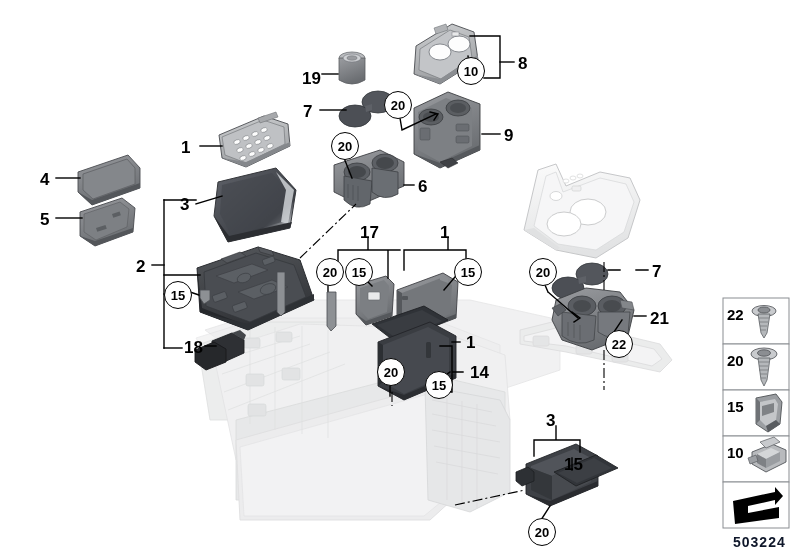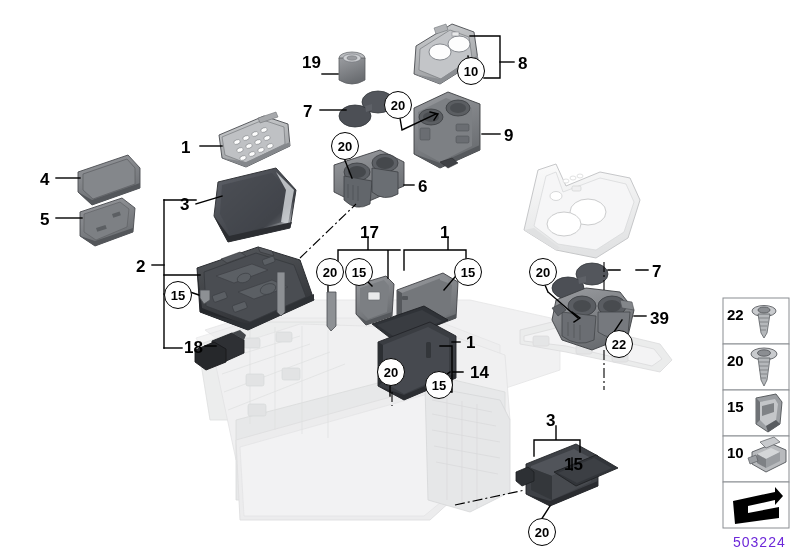--- a/index.html
+++ b/index.html
@@ -7,21 +7,21 @@
        font-family:"Liberation Sans","DejaVu Sans",sans-serif;}
   #stage{position:relative;width:800px;height:560px;background:#fff;}
   svg.layer{position:absolute;left:0;top:0;width:800px;height:560px;}
   .lbl{position:absolute;font-weight:bold;font-size:17px;color:#000;
        line-height:1;letter-spacing:0px;white-space:nowrap;}
   .blbl{position:absolute;font-weight:bold;font-size:15px;color:#000;
         line-height:1;white-space:nowrap;}
   .circ{position:absolute;width:26px;height:26px;border:1.6px solid #000;
         border-radius:50%;background:#fff;color:#000;font-weight:bold;
         font-size:13px;display:flex;align-items:center;justify-content:center;}
-  .diagid{position:absolute;font-size:14px;font-weight:normal;color:#6d28d9;
+  .diagid{position:absolute;font-size:14px;font-weight:bold;color:#0f172a;
           letter-spacing:1px;}
 </style>
 </head>
 <body>
 
 <div id="stage">
 
   <svg class="layer" viewBox="0 0 800 560">
     <g fill="#ededee" stroke="#dcdcdd" stroke-width="0.8">
       <path d="M205 330 L300 300 L470 300 L560 320 L560 370 L470 400 L300 400 Z" opacity="0.75"></path>
@@ -389,22 +389,22 @@
   <div class="lbl" style="left:652px;top:263px">7</div>
   <div class="lbl" style="left:518px;top:55px">8</div>
   <div class="lbl" style="left:504px;top:127px">9</div>
   <div class="lbl" style="left:440px;top:224px">1</div>
   <div class="lbl" style="left:470px;top:364px">14</div>
   <div class="lbl" style="left:360px;top:224px">17</div>
   <div class="lbl" style="left:466px;top:334px">1</div>
   <div class="lbl" style="left:546px;top:412px">3</div>
   <div class="lbl" style="left:564px;top:456px">15</div>
   <div class="lbl" style="left:184px;top:339px">18</div>
-  <div class="lbl" style="left:302px;top:54px">19</div>
-  <div class="lbl" style="left:650px;top:310px">39</div>
+  <div class="lbl" style="left:302px;top:70px">19</div>
+  <div class="lbl" style="left:650px;top:310px">21</div>
 
   <div class="circ" style="left:457px;top:57px">10</div>
   <div class="circ" style="left:384px;top:91px">20</div>
   <div class="circ" style="left:331px;top:132px">20</div>
   <div class="circ" style="left:164px;top:281px">15</div>
   <div class="circ" style="left:316px;top:258px">20</div>
   <div class="circ" style="left:345px;top:258px">15</div>
   <div class="circ" style="left:454px;top:258px">15</div>
   <div class="circ" style="left:377px;top:358px">20</div>
   <div class="circ" style="left:425px;top:371px">15</div>

